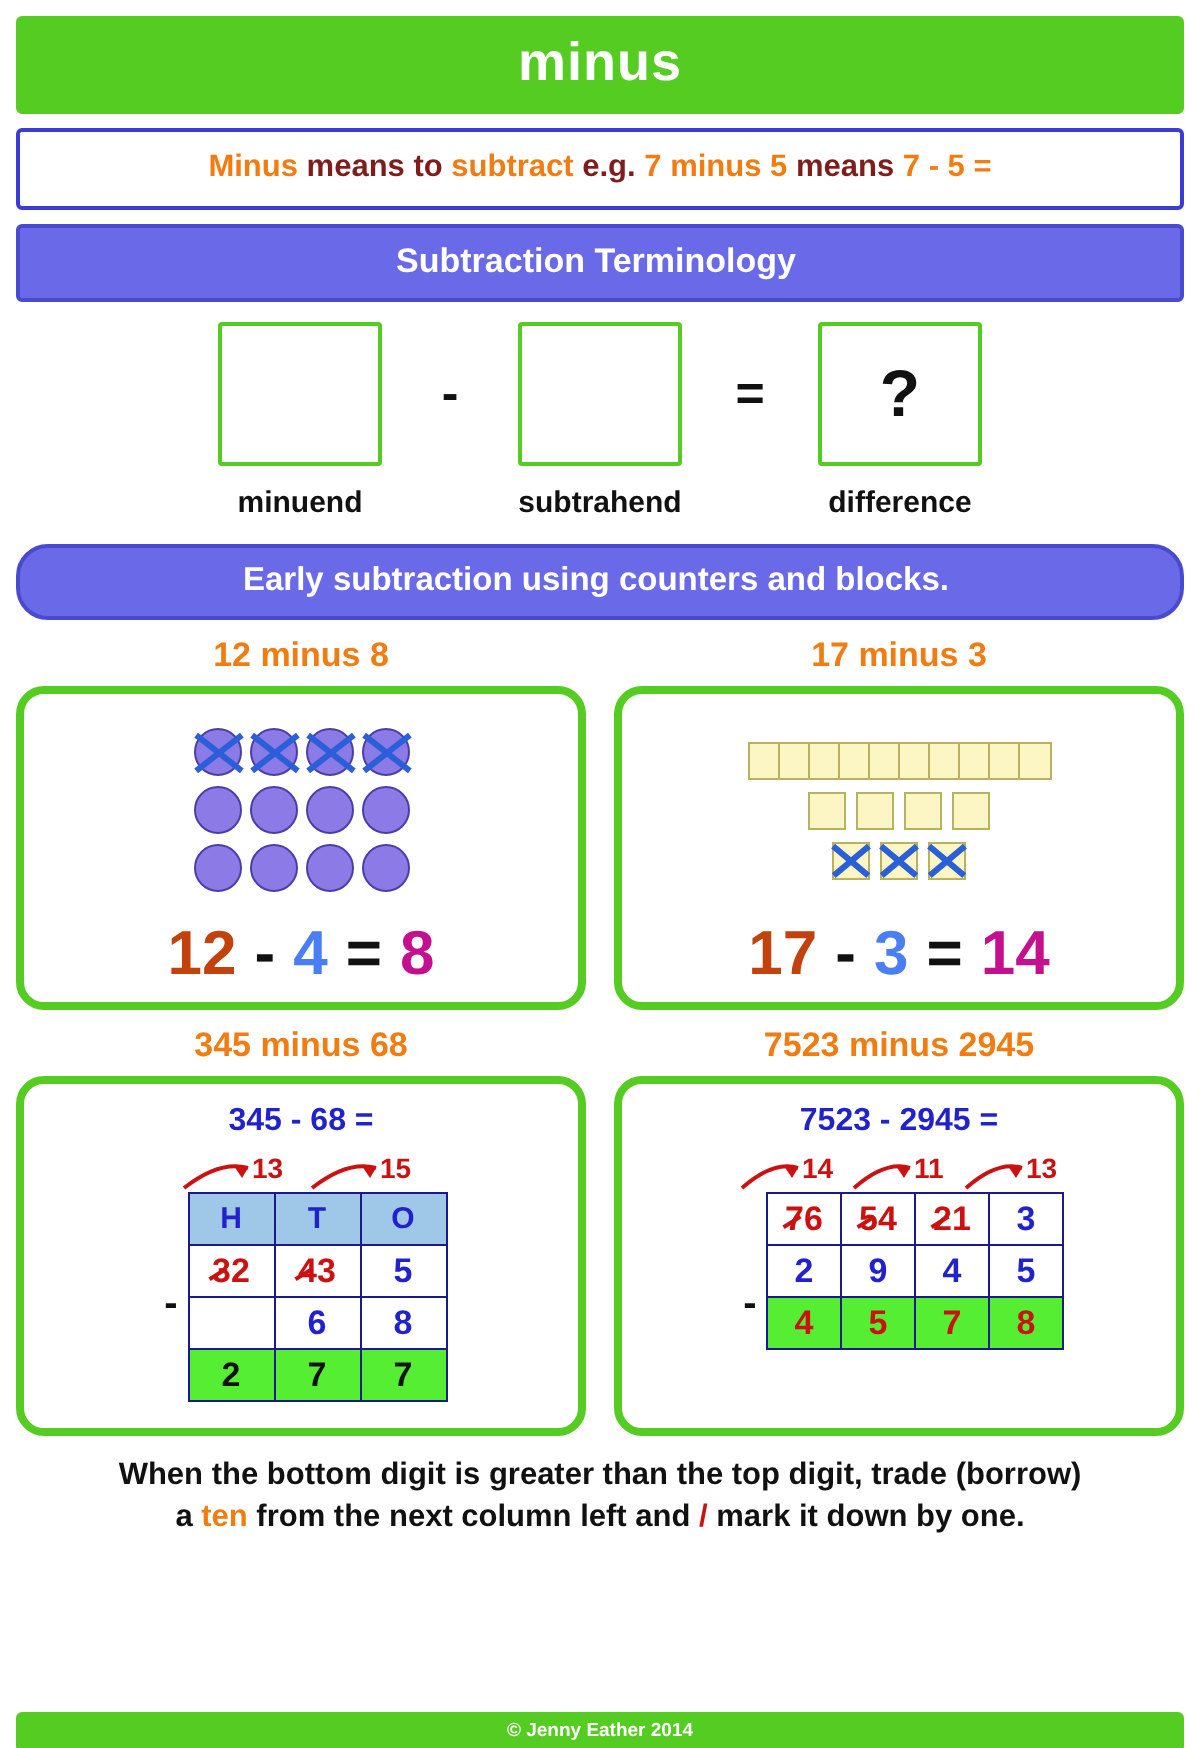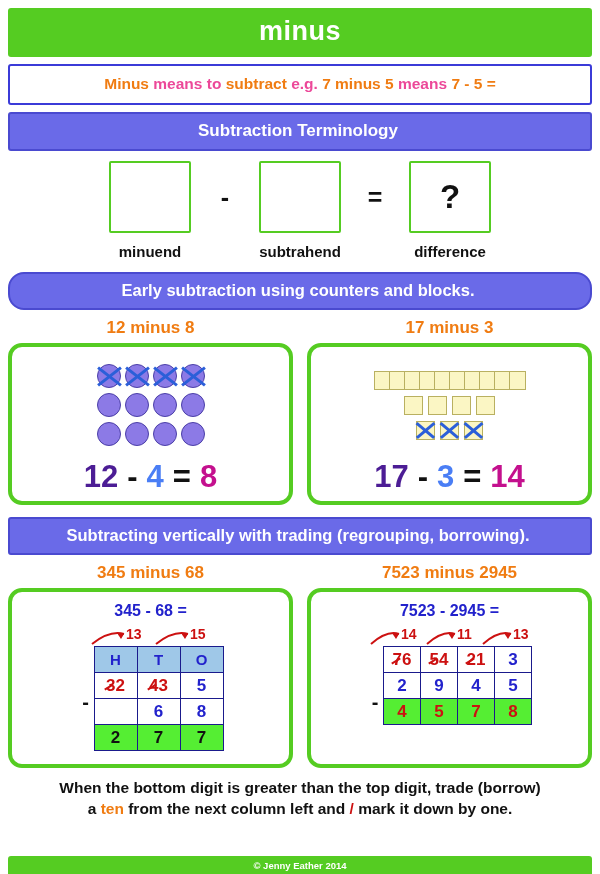--- a/index.html
+++ b/index.html
@@ -27,21 +27,21 @@
   .definition{
     margin:7px 8px 0 8px;
     border:2px solid #3b3bd8;
     border-radius:3px;
     text-align:center;
     padding:9px 4px 10px 4px;
     font-size:15.5px;font-weight:bold;
     color:#111111;
   }
   .or{color:#f07c12;}
-  .bl{color:#ec4899;}
+  .bl{color:#7f1d1d;}
 
   
   .band{
     margin:7px 8px 0 8px;
     background:#6a6ae8;
     border:2px solid #4a4ad0;
     border-radius:3px;
     color:#ffffff;
     font-weight:bold;
     font-size:17px;
@@ -112,21 +112,21 @@
     content:"";position:absolute;left:-3px;top:7px;width:23px;height:2.5px;background:#2b5fd9;
   }
   .unit.x::before{transform:rotate(40deg);}
   .unit.x::after{transform:rotate(-40deg);}
   .brow{display:flex;gap:5px;}
 
   .eqline{
     display:flex;align-items:center;justify-content:center;gap:9px;
     font-size:31px;font-weight:bold;margin-top:4px;
   }
-  .g{color:#4c1d95;}
+  .g{color:#c2410c;}
   .b{color:#4a7ef5;}
   .p{color:#c4108e;}
   .k{color:#111111;}
 
   
   .sum-title{
     text-align:center;color:#2222cc;font-weight:bold;font-size:16px;margin:2px 0 6px 0;
   }
   .vert-wrap{display:flex;align-items:flex-start;justify-content:center;}
   .minus-sign{
@@ -279,21 +279,20 @@
           <span class="g">17</span>
           <span class="k">-</span>
           <span class="b">3</span>
           <span class="k">=</span>
           <span class="p">14</span>
         </div>
       </div>
     </div>
   </div>
 
-  <div class="band small" style="margin-top:12px;">Subtracting vertically with trading (regrouping, borrowing).</div>
 
   <div class="two-col">
 
     <div class="col">
       <div class="col-head">345 minus 68</div>
       <div class="green-card">
         <div class="sum-title">345 - 68 =</div>
 
         <div class="carry-band">
           <span class="num" style="left:108px;">13</span>

